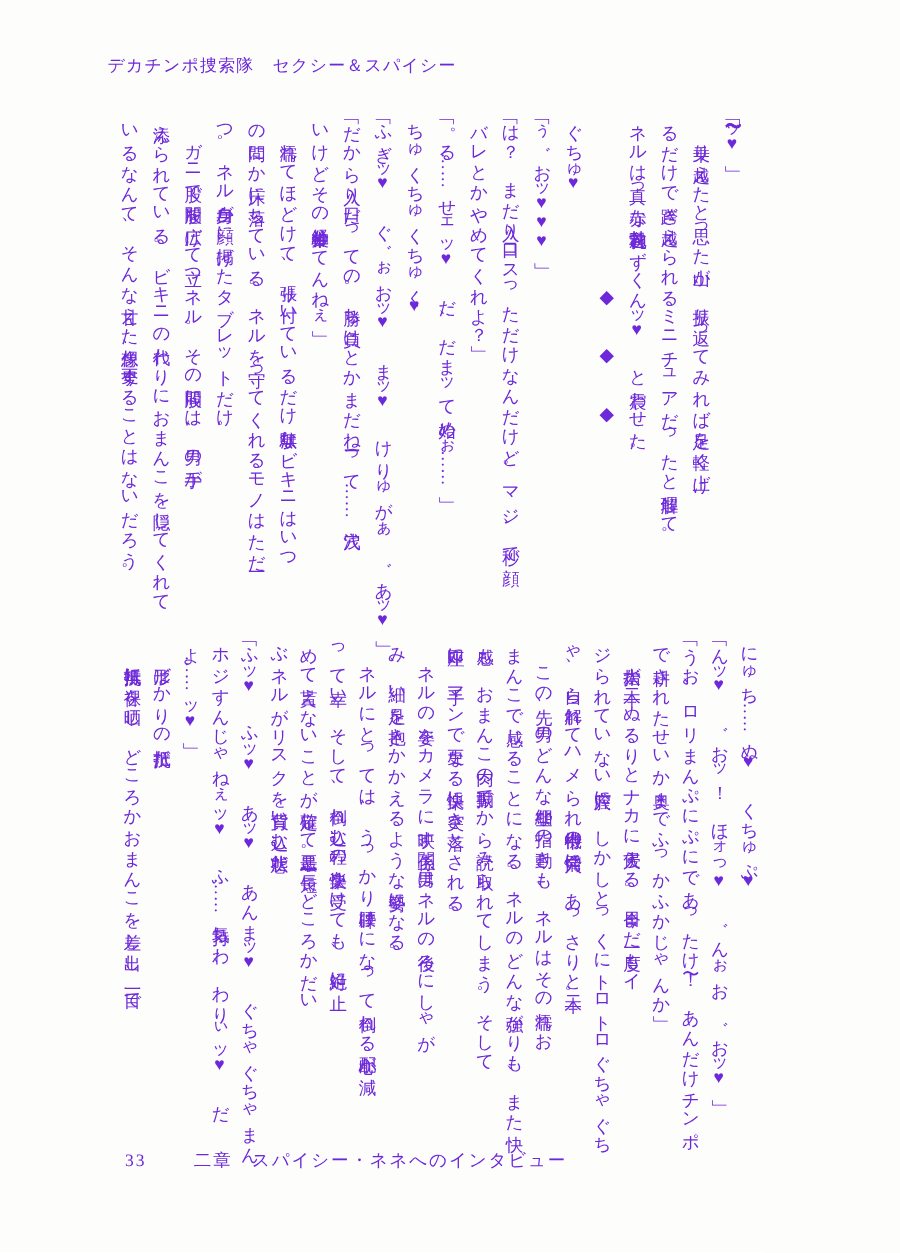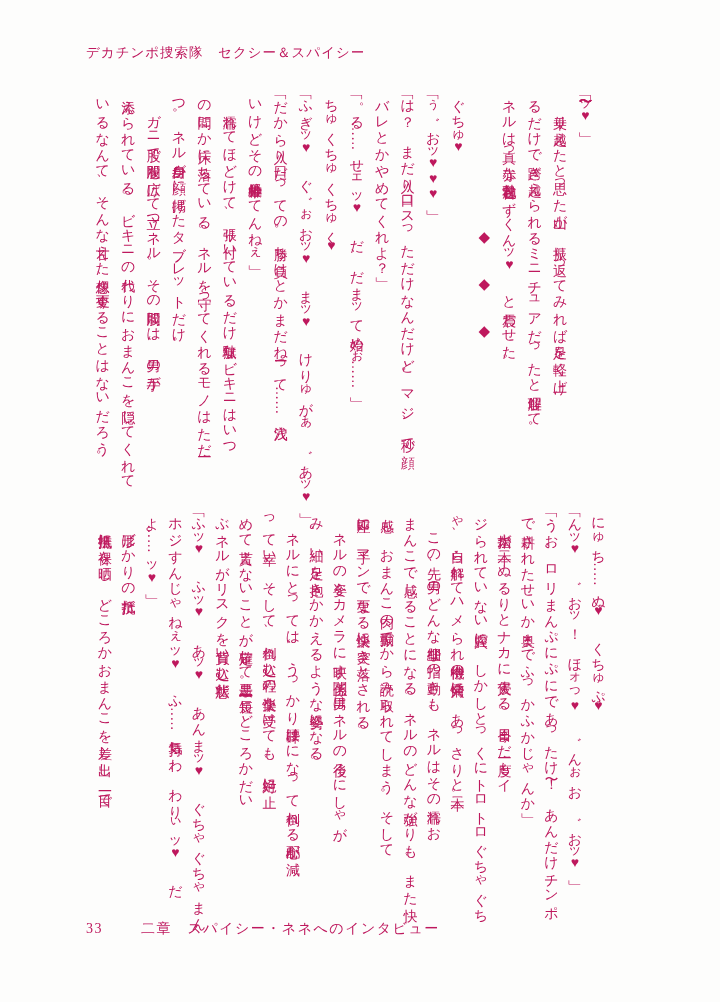--- a/index.html
+++ b/index.html
@@ -54,33 +54,33 @@
   .section p.indent { text-indent: 14.5px; }
   .section p.sep {
     text-align: center;
     letter-spacing: 7px;
     font-size: 15px;
   }
   
   .footer {
     position: absolute;
     top: 920px;
-    left: 86px;
+    left: 100px;
     font-size: 14px;
     letter-spacing: 1.5px;
     white-space: nowrap;
   }
   .footer .chapter {
     margin-left: 38px;
   }
 </style>
 </head>
 <body>
 
-<div class="page" style="background: rgb(253, 253, 252); color: #be185d;">
+<div class="page" style="background: rgb(253, 253, 252); color: #6d28d9;">
 
   <div class="running-head">デカチンポ捜索隊　セクシー＆スパイシー</div>
 
   <div class="section top" id="top-section">
       <p>「〜〜〜ッ♥」</p>
       <p class="indent">乗り越えたと思った山が、振り返ってみれば足を軽く上げ</p>
       <p>るだけで跨ぎ越えられるミニチュアだったと理解して。</p>
       <p>ネルは真っ赤な勃起乳首をずくんッ♥　と震わせた。</p>
       <p class="sep">◆　◆　◆</p>
       <p>ぐちゅ♥</p>

